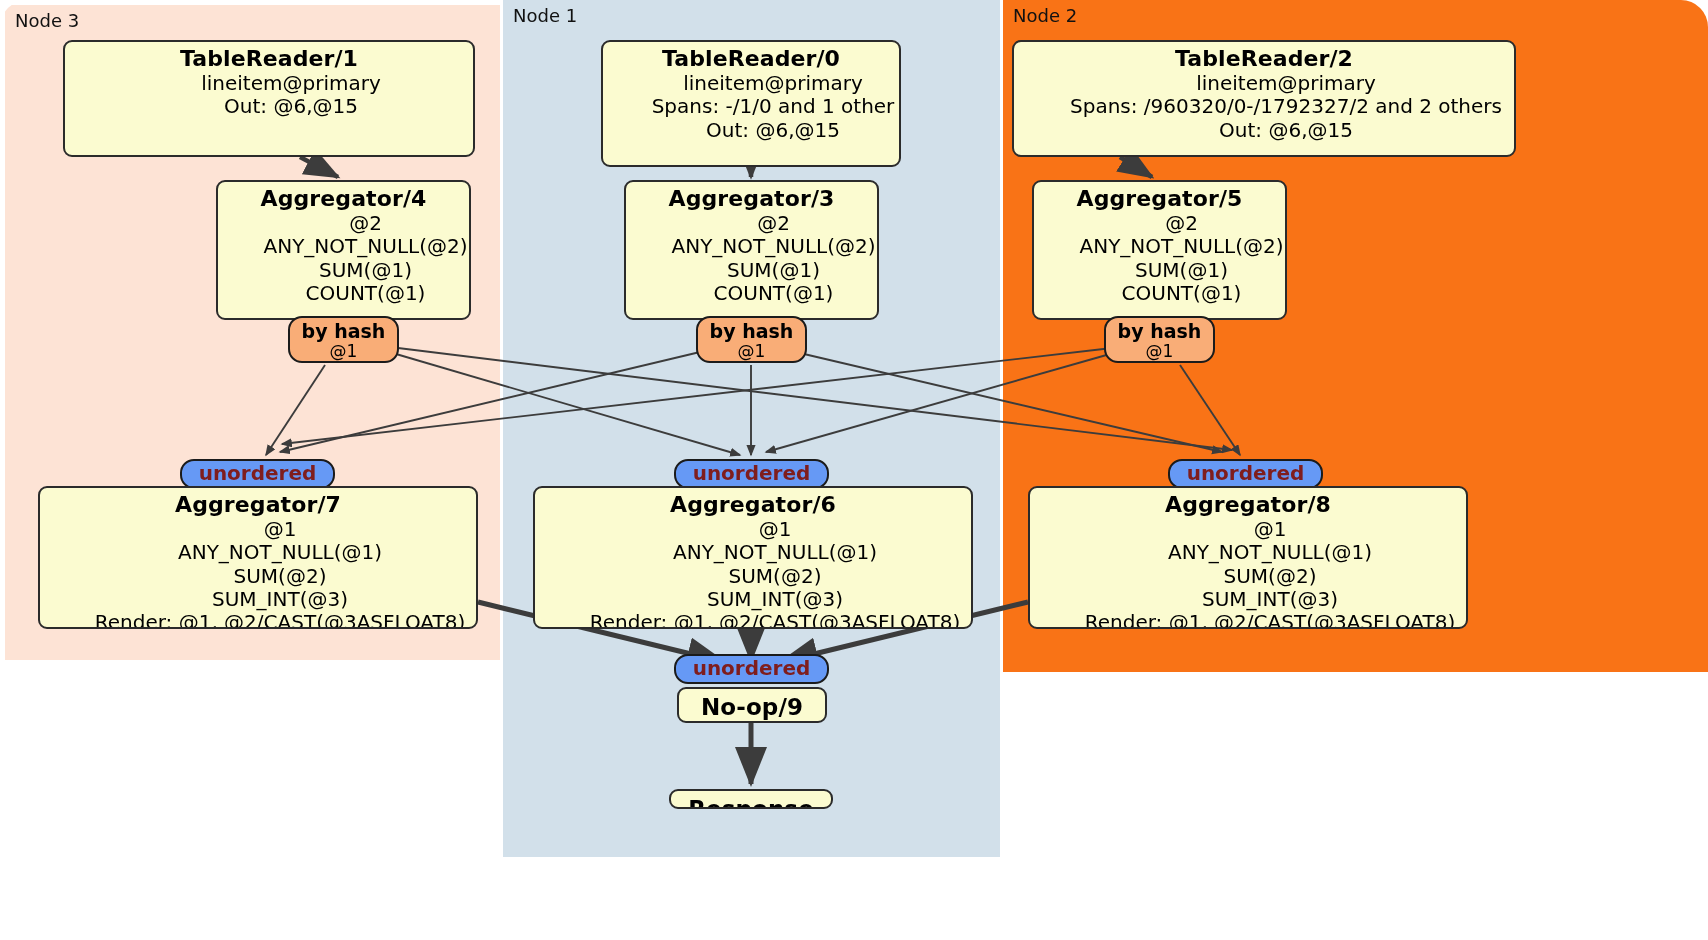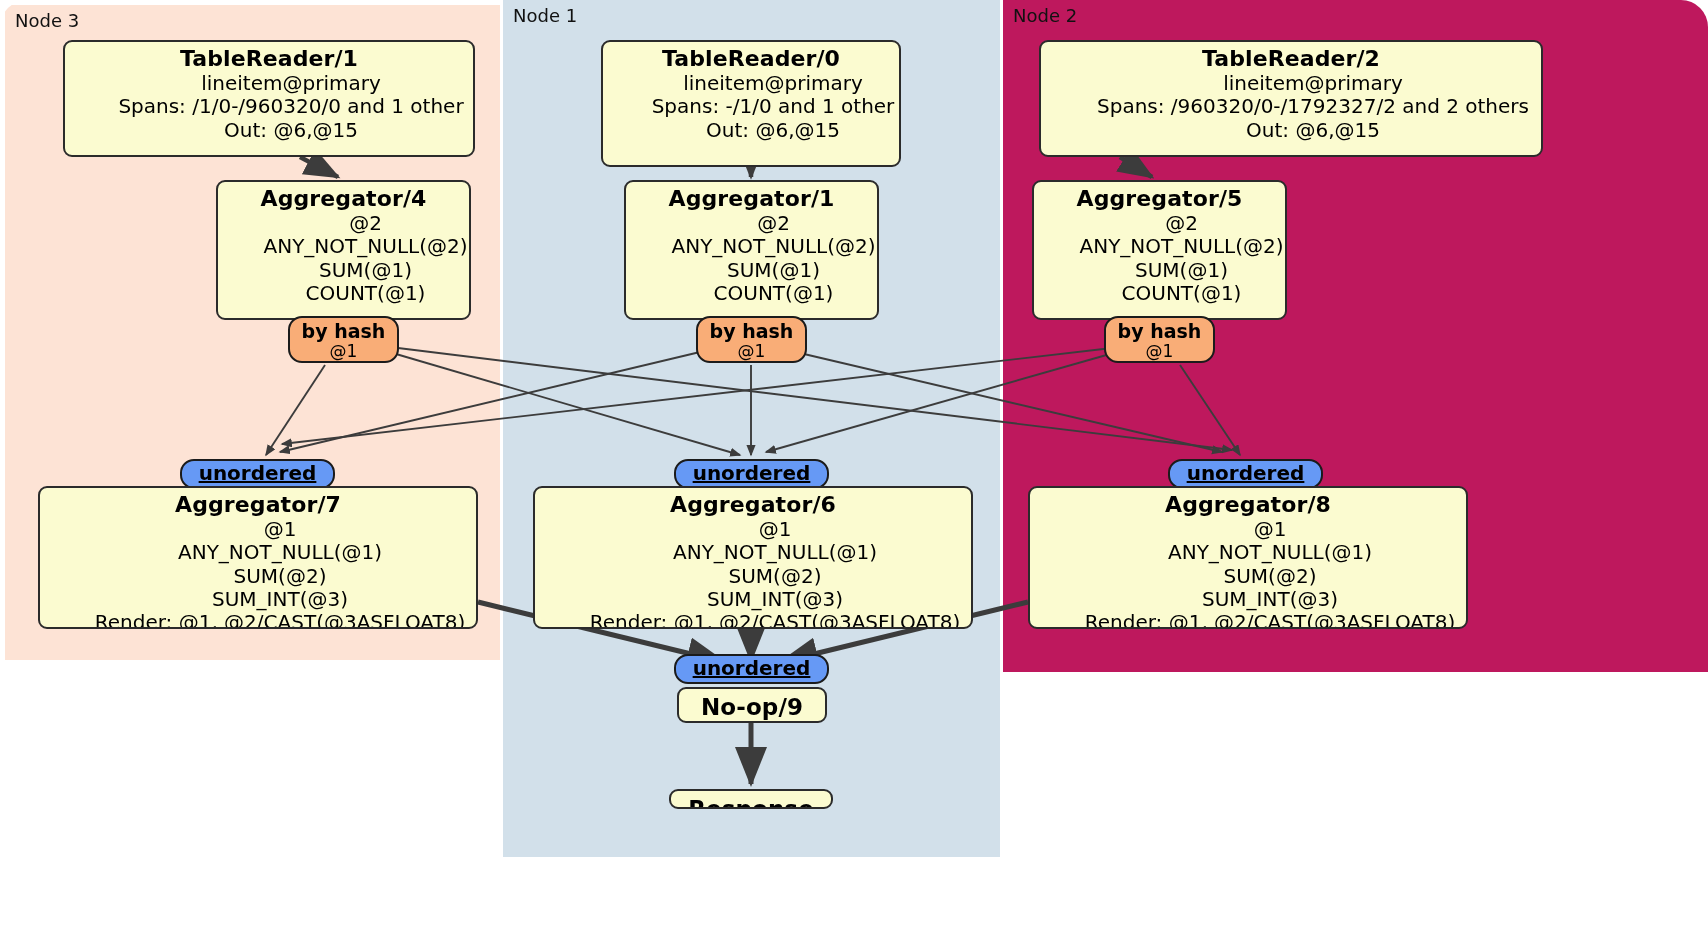--- a/index.html
+++ b/index.html
@@ -11,21 +11,21 @@
   }
   
   .region{position:absolute;box-sizing:border-box;}
   .region-label{
     position:absolute;left:10px;top:5px;font-size:18px;color:#111;
     font-family:"DejaVu Sans","Liberation Sans",sans-serif;
     white-space:nowrap;
   }
   #region-node3{left:5px;top:5px;width:495px;height:655px;background:#fde3d5;}
   #region-node1{left:503px;top:0px;width:497px;height:857px;background:#d2e0ea;}
-  #region-node2{left:1003px;top:0px;width:705px;height:672px;background:#be185d;}
+  #region-node2{left:1003px;top:0px;width:705px;height:672px;background:#f97316;}
 
   
   #edges{position:absolute;left:0;top:0;width:1708px;height:940px;pointer-events:none;}
 
   
   .proc{
     position:absolute;box-sizing:border-box;
     background:#fbfbd0;border:2px solid #2b2b2b;border-radius:9px;
     text-align:center;overflow:hidden;
     line-height:1.17;
@@ -43,21 +43,21 @@
   
   .pill{
     position:absolute;box-sizing:border-box;
     border:2px solid #1b1b1b;border-radius:13px;
     text-align:center;line-height:1.1;overflow:hidden;
   }
   .pill.hash{background:#f9ad77;border-radius:14px;}
   .pill.hash .p1{display:block;font-weight:bold;font-size:19px;color:#000;padding-top:3px;}
   .pill.hash .p2{display:block;font-size:17px;color:#000;}
   .pill.unord{background:#6699f5;border-radius:14px;}
-  .pill.unord .p1{display:block;font-weight:bold;font-size:20px;color:#000000;padding-top:1px;text-decoration:underline;}
+  .pill.unord .p1{display:block;font-weight:bold;font-size:20px;color:#7f1d1d;padding-top:1px;}
 </style>
 </head>
 <body>
 
 <div id="stage">
 
   <div class="region" id="region-node3">
     <div class="region-label">Node 3</div>
   </div>
   <div class="region" id="region-node1">
@@ -99,48 +99,47 @@
       <path d="M751,628 L751,660" stroke-width="5" marker-end="url(#ah)"></path>
       <path d="M1028,602 L781,662" stroke-width="5" marker-end="url(#ah)"></path>
 
       <path d="M751,722 L751,784" stroke-width="5" marker-end="url(#ah)"></path>
     </g>
   </svg>
 
   <div class="proc" style="left:63px;top:40px;width:412px;height:117px;">
     <span class="ttl">TableReader/1</span>
     <span class="ln">lineitem@primary</span>
-    <span class="ln">Spans: /1/0-/960320/0 and 1 other</span>
     <span class="ln">Out: @6,@15</span>
   </div>
 
   <div class="proc" style="left:601px;top:40px;width:300px;height:127px;">
     <span class="ttl">TableReader/0</span>
     <span class="ln">lineitem@primary</span>
     <span class="ln">Spans: -/1/0 and 1 other</span>
     <span class="ln">Out: @6,@15</span>
   </div>
 
-  <div class="proc" style="left:1039px;top:40px;width:504px;height:117px;">
+  <div class="proc" style="left:1012px;top:40px;width:504px;height:117px;">
     <span class="ttl">TableReader/2</span>
     <span class="ln">lineitem@primary</span>
     <span class="ln">Spans: /960320/0-/1792327/2 and 2 others</span>
     <span class="ln">Out: @6,@15</span>
   </div>
 
   <div class="proc" style="left:216px;top:180px;width:255px;height:140px;">
     <span class="ttl">Aggregator/4</span>
     <span class="ln">@2</span>
     <span class="ln">ANY_NOT_NULL(@2)</span>
     <span class="ln">SUM(@1)</span>
     <span class="ln">COUNT(@1)</span>
   </div>
 
   <div class="proc" style="left:624px;top:180px;width:255px;height:140px;">
-    <span class="ttl">Aggregator/1</span>
+    <span class="ttl">Aggregator/3</span>
     <span class="ln">@2</span>
     <span class="ln">ANY_NOT_NULL(@2)</span>
     <span class="ln">SUM(@1)</span>
     <span class="ln">COUNT(@1)</span>
   </div>
 
   <div class="proc" style="left:1032px;top:180px;width:255px;height:140px;">
     <span class="ttl">Aggregator/5</span>
     <span class="ln">@2</span>
     <span class="ln">ANY_NOT_NULL(@2)</span>

